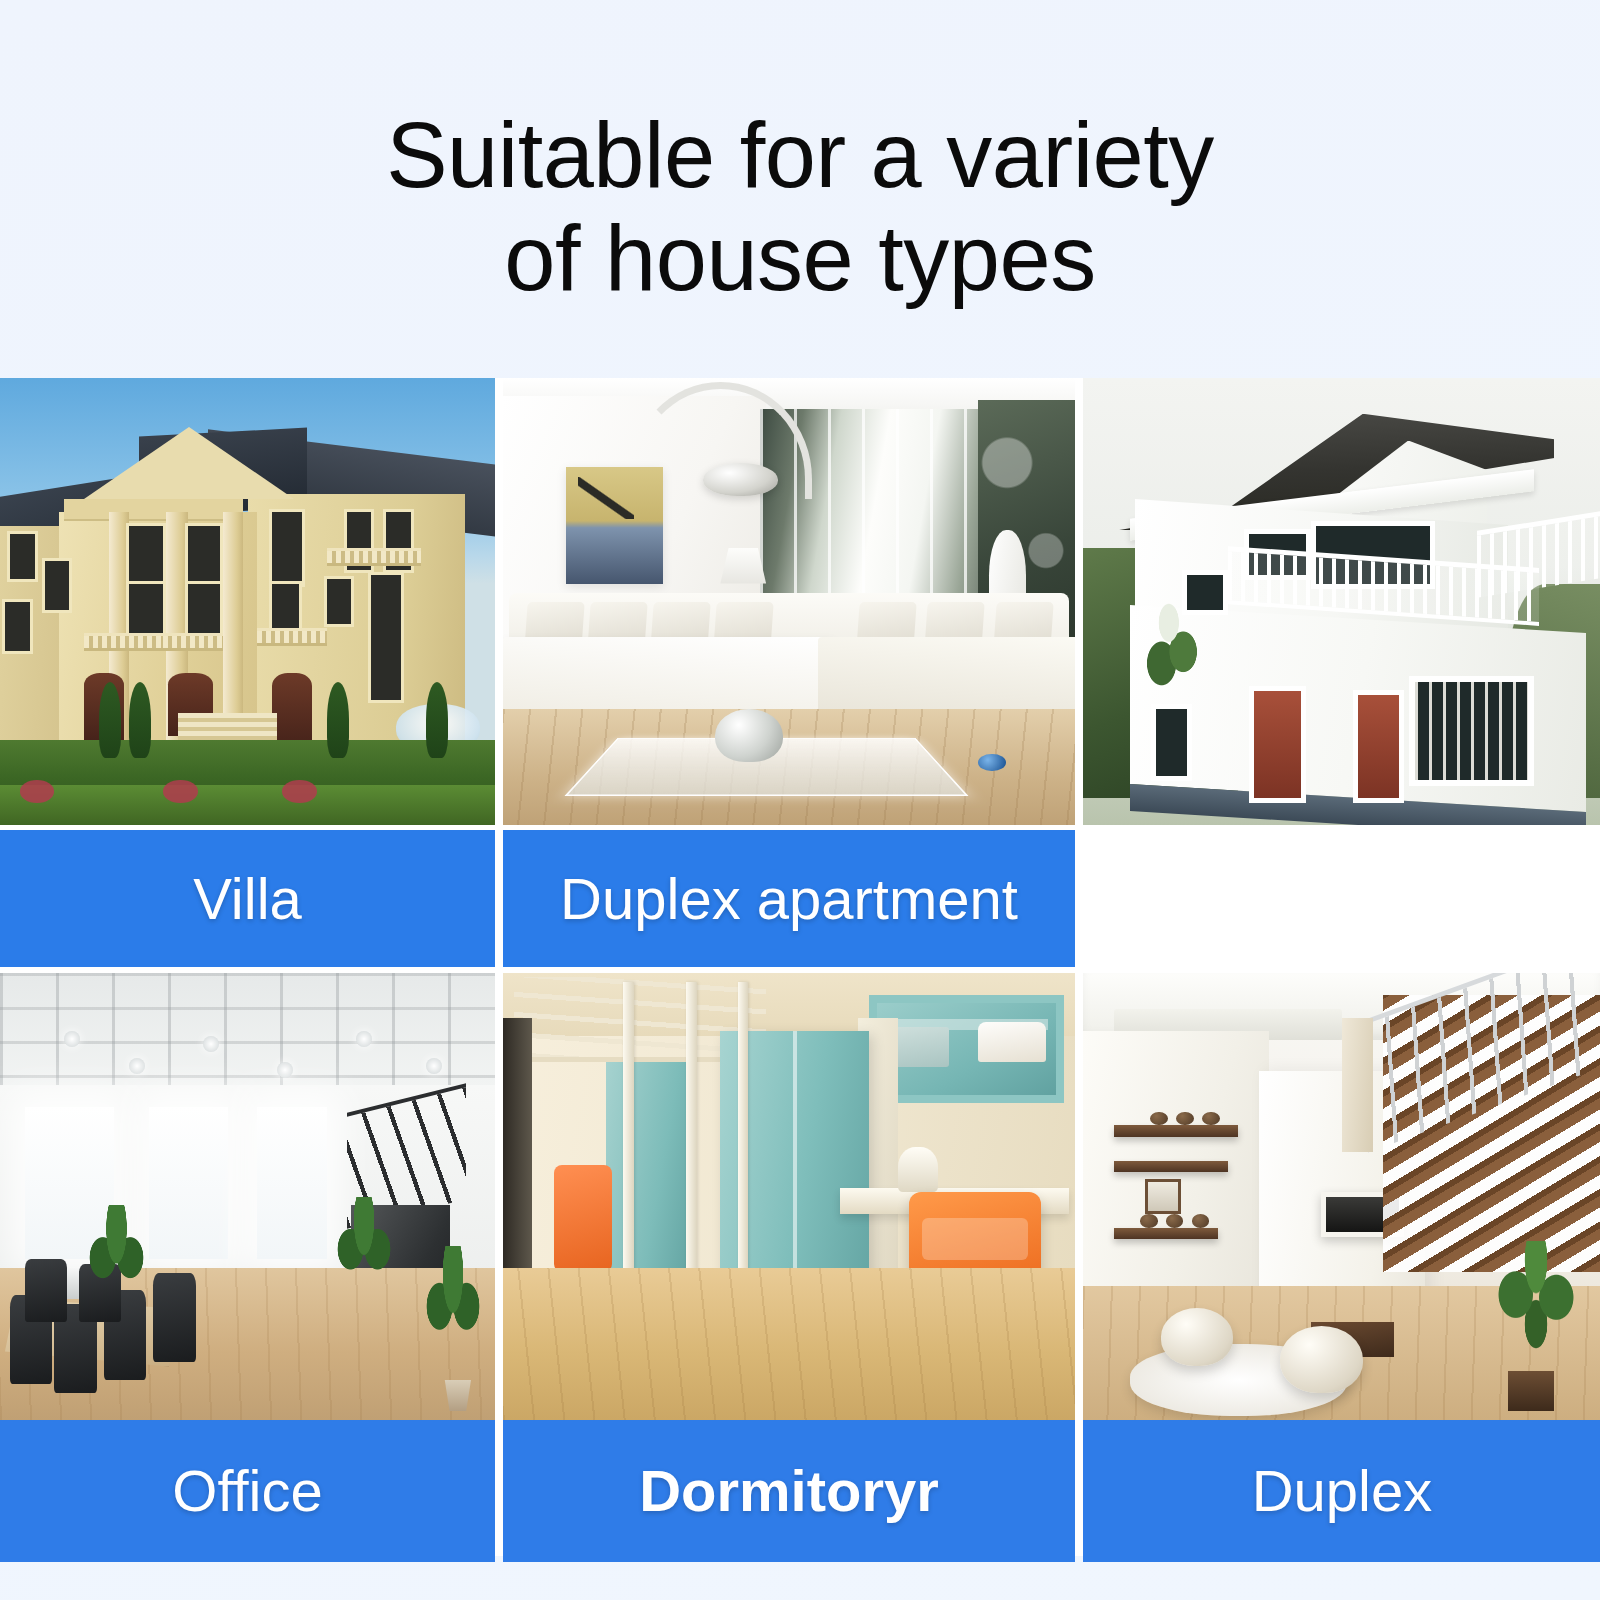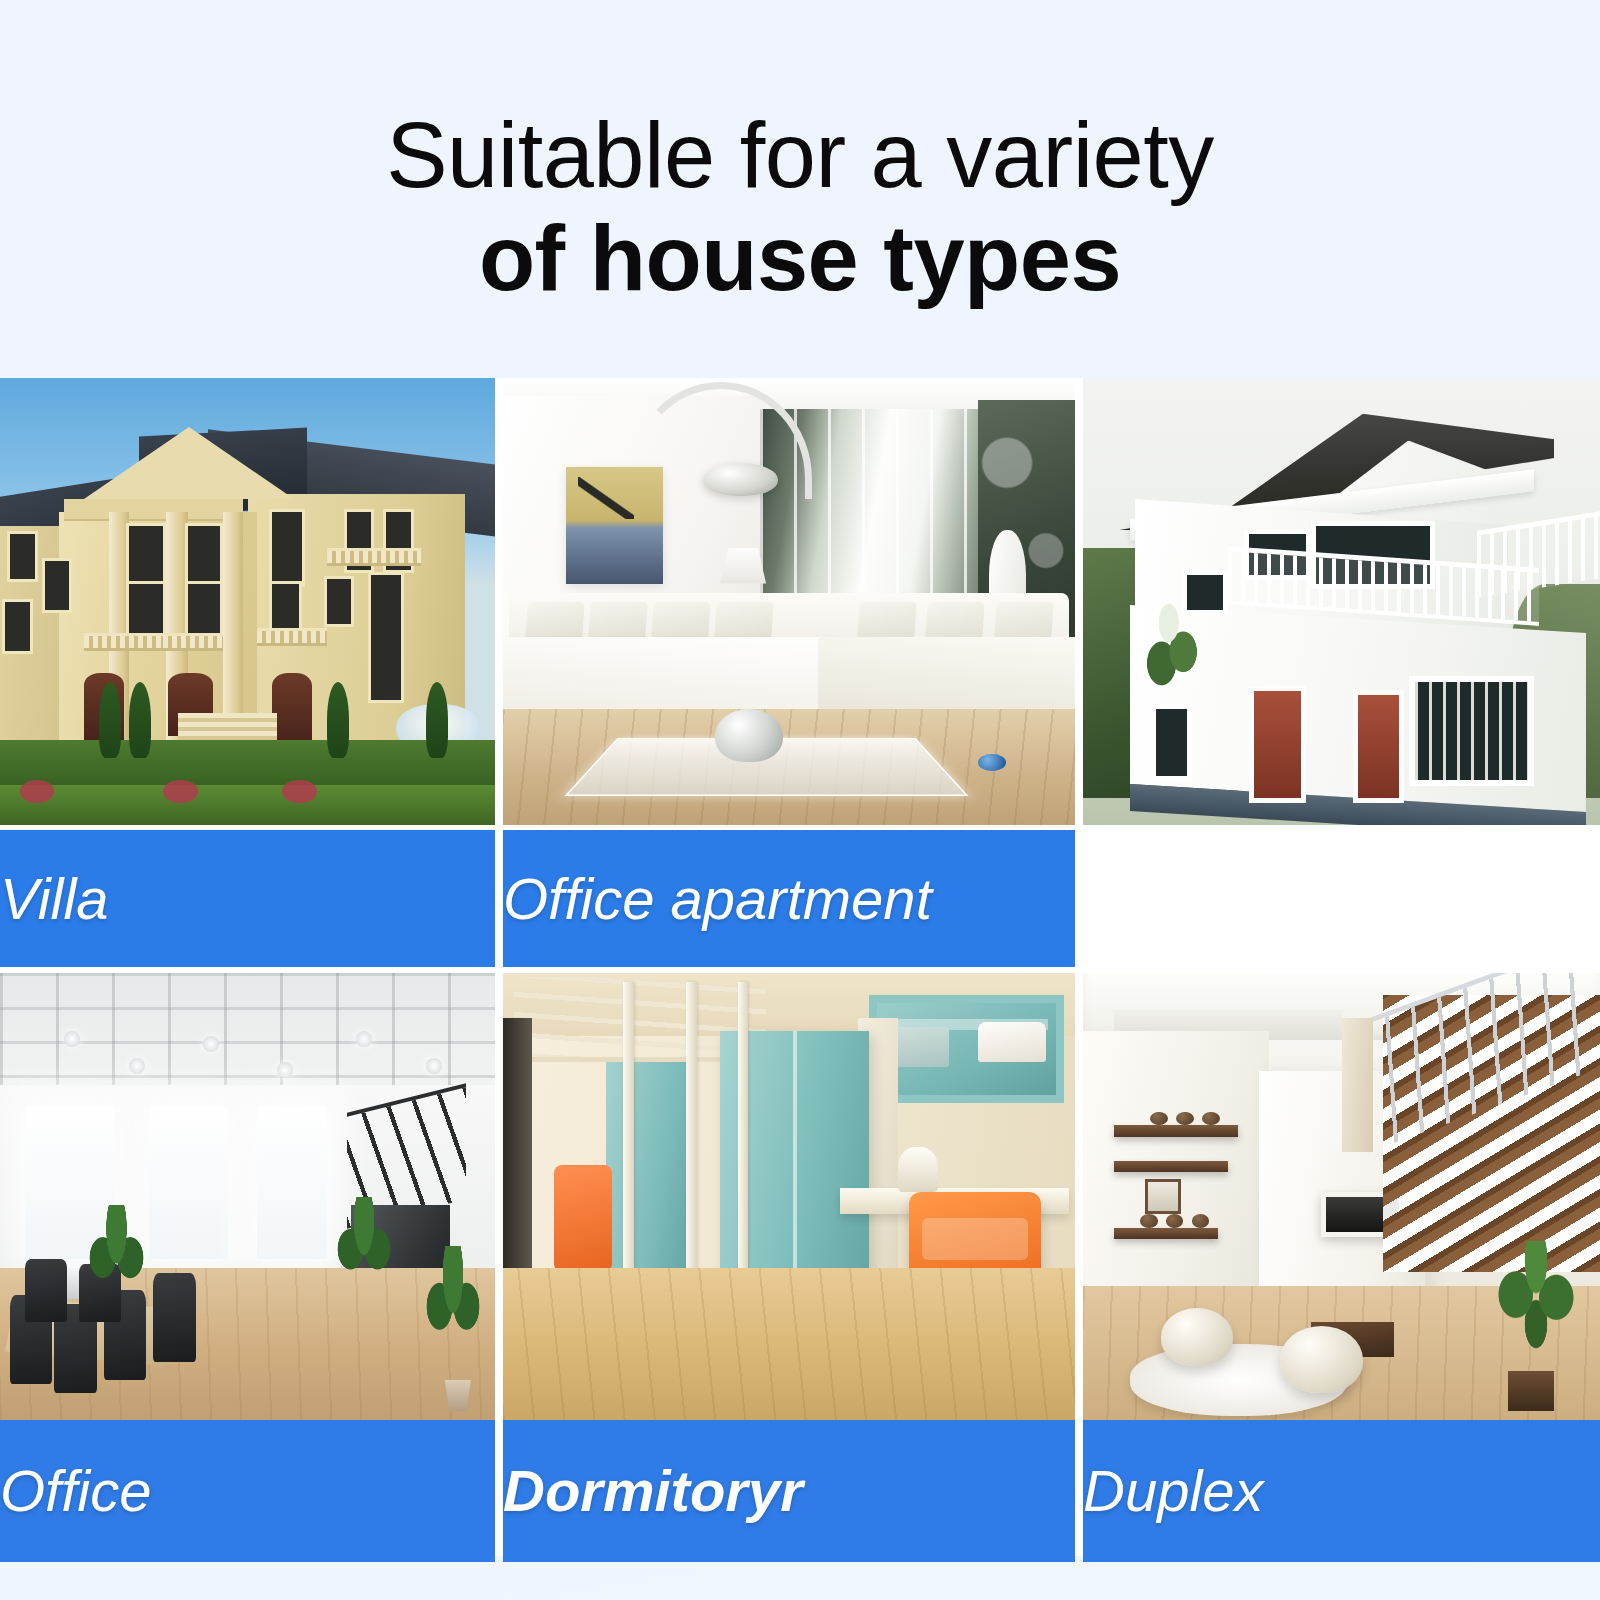--- a/index.html
+++ b/index.html
@@ -18,21 +18,21 @@
   
   .title{
     position:absolute; left:0; top:104px; width:1600px;
     text-align:center;
     color:#0b0b0b;
     font-size:92px;
     line-height:1.12;
     font-weight:400;
     letter-spacing:-0.5px;
   }
-  .title .l2{ display:block;font-weight:bold; }
+  .title .l2{ display:block; }
 
   
   .grid{
     position:absolute; left:0; top:378px;
     width:1600px; height:1178px;
     display:grid;
     grid-template-columns:495px 572px 518px;
     grid-template-rows:589px 589px;
     column-gap:8px; row-gap:6px;
     background:#ffffff;
@@ -44,21 +44,21 @@
   }
   .photo{
     position:absolute; left:0; top:0; right:0;
     height:447px;
     overflow:hidden;
   }
   .band{
     position:absolute; left:0; right:0; bottom:0;
     height:137px;
     background:#2b7ce9;
-    display:flex; align-items:center; justify-content:flex-start;font-style:italic;
+    display:flex; align-items:center; justify-content:center;
   }
   .band.r2{ height:142px; background:#2f7ce8; }
   .band .lbl{
     color:#ffffff;
     font-size:58px;
     line-height:1;
     white-space:nowrap;
     text-shadow:0 2px 5px rgba(0,0,0,.20);
   }
   .band.r2 .lbl{ font-size:58px; }
@@ -673,21 +673,21 @@
         <div class="seatL"></div>
         <div class="seatR"></div>
         <div class="sofaShadow"></div>
 
         <div class="floor"></div>
         <div class="coffee"></div>
         <div class="sculpt"></div>
         <div class="bluedot"></div>
       </div>
       <div class="band">
-        <span class="lbl">Office apartment</span>
+        <span class="lbl">Duplex apartment</span>
       </div>
     </div>
 
     <div class="cell">
       <div class="photo sbh">
         <div class="hill"></div>
         <div class="hillR"></div>
         <div class="roof"></div>
         <div class="gable"></div>
         <div class="eave"></div>

